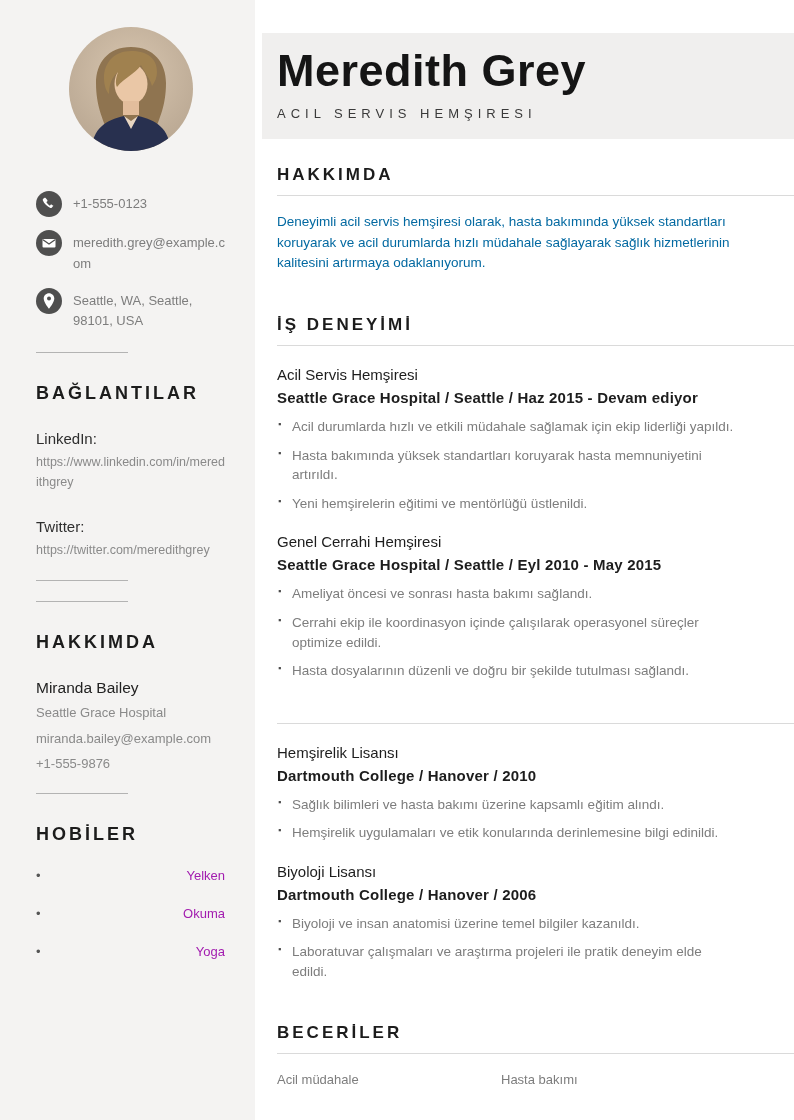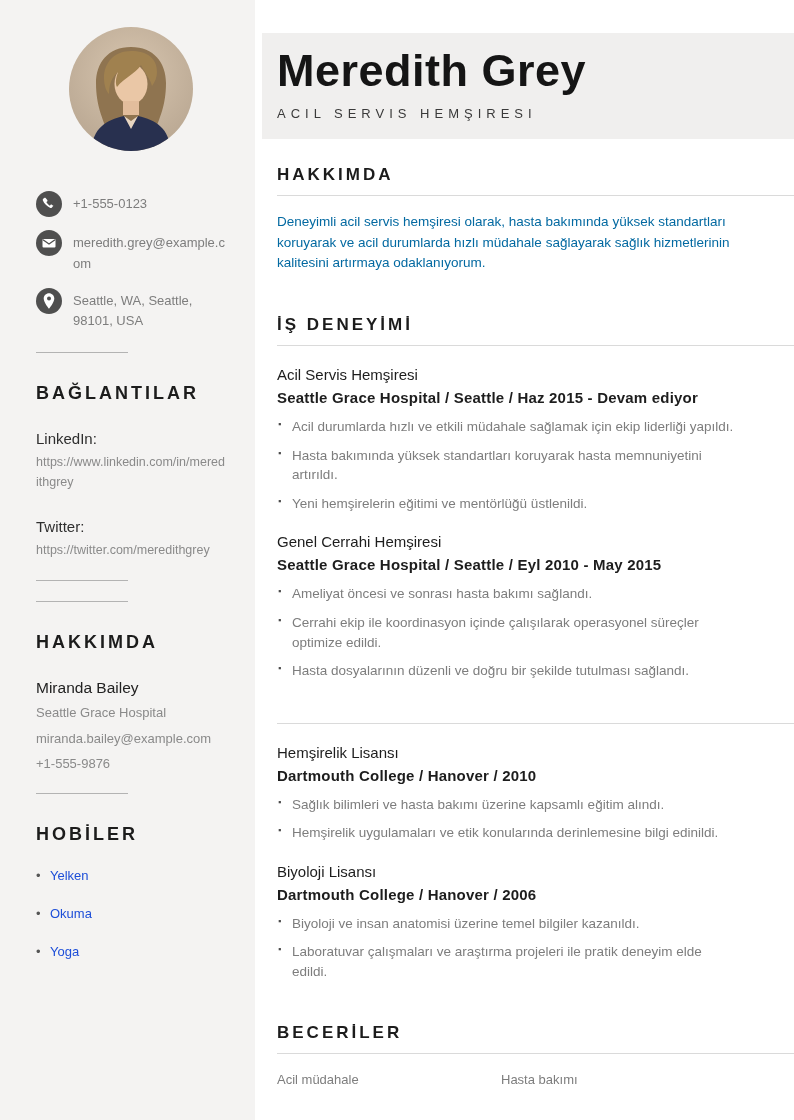--- a/index.html
+++ b/index.html
@@ -26,21 +26,21 @@
 
   .lang-item { margin-top:24px; }
   .lang-name { font-size:13px; color:#7d7d7d; }
   .lang-bar { margin-top:8px; height:5px; width:184px; background:#dcdcdc; }
   .lang-fill { height:100%; background:#141414; }
 
   .ref-name { font-size:15.5px; color:#222222; margin-top:26px; }
   .ref-line { font-size:13px; color:#8a8a8a; margin-top:7px; line-height:1.4; }
 
   .hobby-list { list-style:none; }
-  .hobby { font-size:13px; color:#1d4ed8; margin-top:23px; padding-left:14px; position:relative; }
+  .hobby { font-size:13px; color:#a21caf; margin-top:23px; padding-left:14px; position:relative;text-align:right; }
   .hobby::before { content:"•"; position:absolute; left:0; top:0; color:#555555; }
 
   
   .main { flex:1; }
   .band { margin:33px 0 0 7px; background:#f0efee; padding:13px 20px 18px 15px; }
   .name { font-size:45px; font-weight:700; color:#151515; letter-spacing:0.5px; line-height:1.12; }
   .role { font-size:13px; letter-spacing:5px; color:#3a3a3a; margin-top:10px; }
 
   .content { margin-left:22px; }
   .section { margin-top:42px; }

